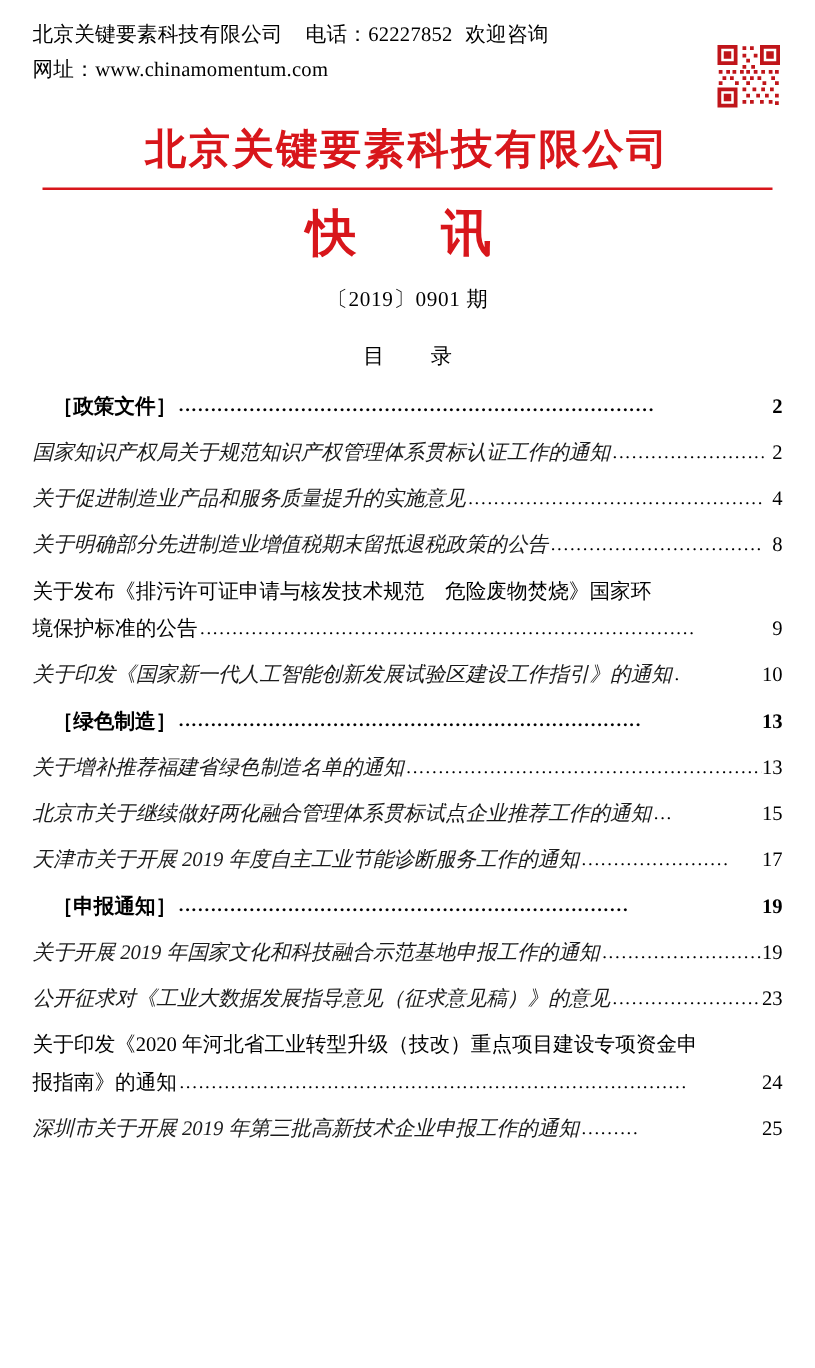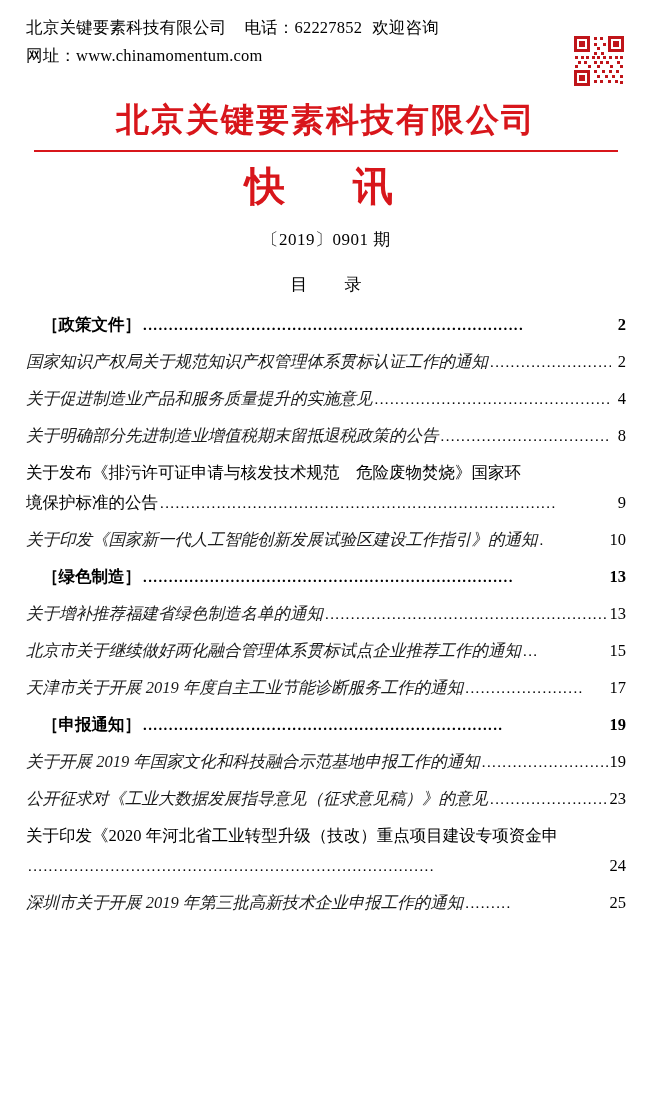--- a/index.html
+++ b/index.html
@@ -305,20 +305,21 @@
 
     <div class="toc-row entry">
       <span class="toc-label">公开征求对《工业大数据发展指导意见（征求意见稿）》的意见</span>
       <span class="toc-dots">...........................</span>
       <span class="toc-page">23</span>
     </div>
 
     <div class="toc-multi">
       <span class="line1">关于印发《2020 年河北省工业转型升级（技改）重点项目建设专项资金申</span>
       <span class="line2">
+        <span class="toc-label">报指南》的通知</span>
         <span class="toc-dots">...............................................................................</span>
         <span class="toc-page">24</span>
       </span>
     </div>
 
     <div class="toc-row entry">
       <span class="toc-label">深圳市关于开展 2019 年第三批高新技术企业申报工作的通知</span>
       <span class="toc-dots">.........</span>
       <span class="toc-page">25</span>
     </div>

